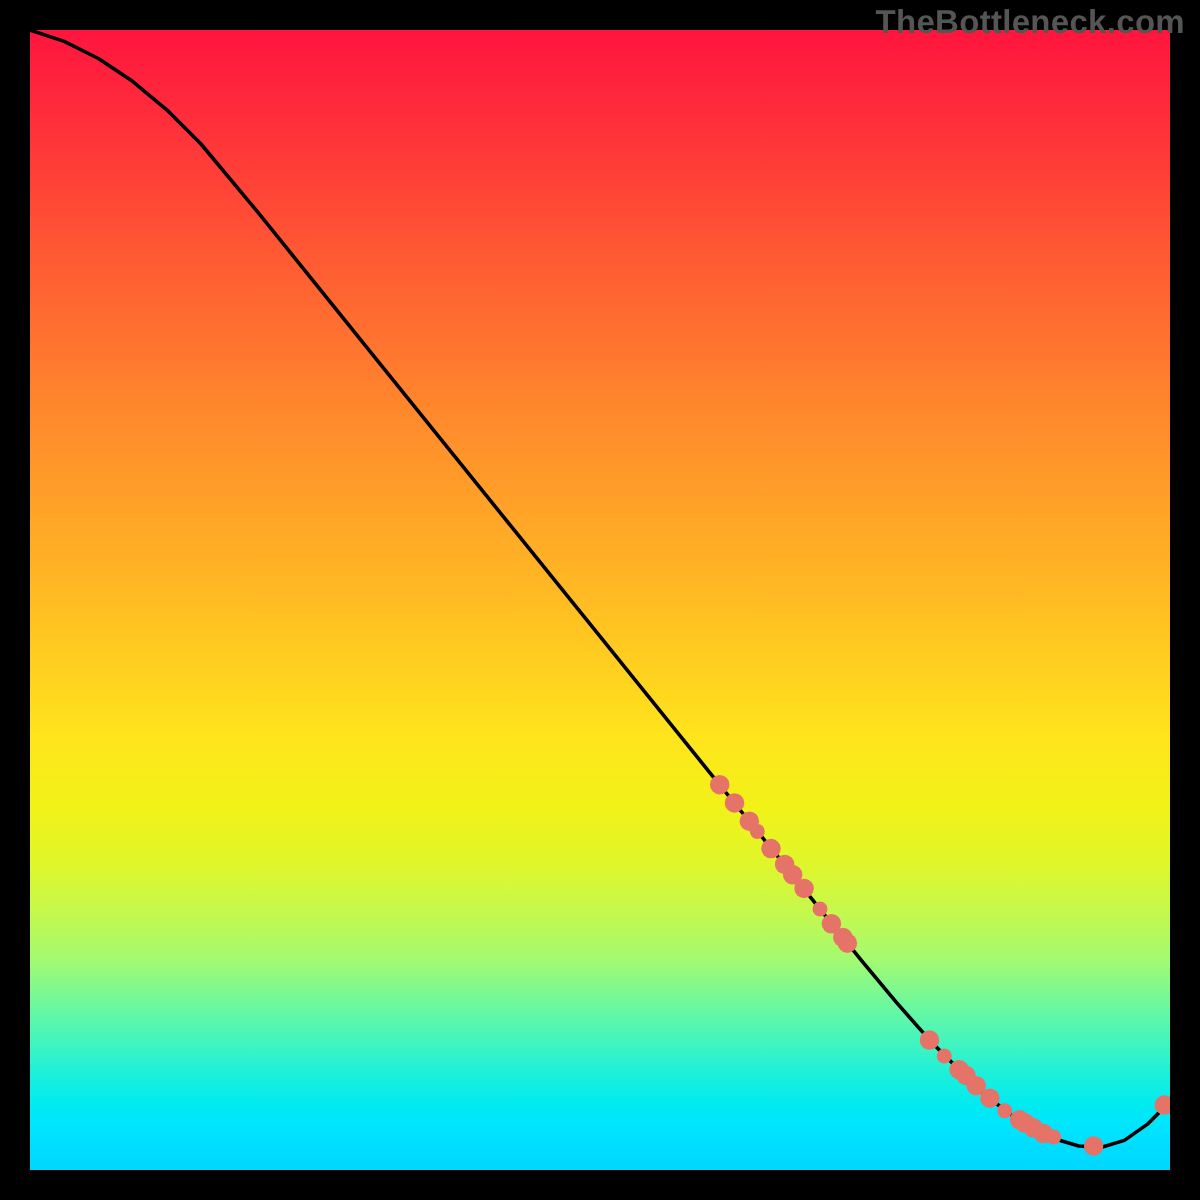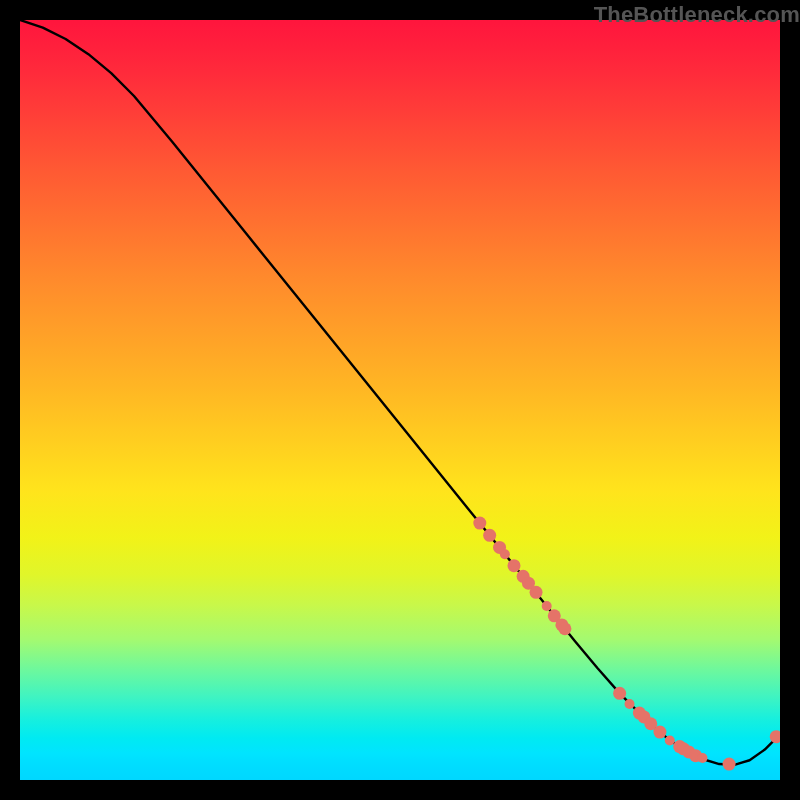--- a/index.html
+++ b/index.html
@@ -12,21 +12,21 @@
     overflow: hidden;
   }
   .stage {
     position: relative;
     width: 800px;
     height: 800px;
   }
   .attribution {
     position: absolute;
     top: 2px;
-    right: 0;
+    right: 10px;
     color: #555;
     font-size: 22px;
     font-weight: 600;
     letter-spacing: 0.2px;
     z-index: 5;
   }
   .plot-bg {
     position: absolute;
     left: 20px;
     top: 20px;

